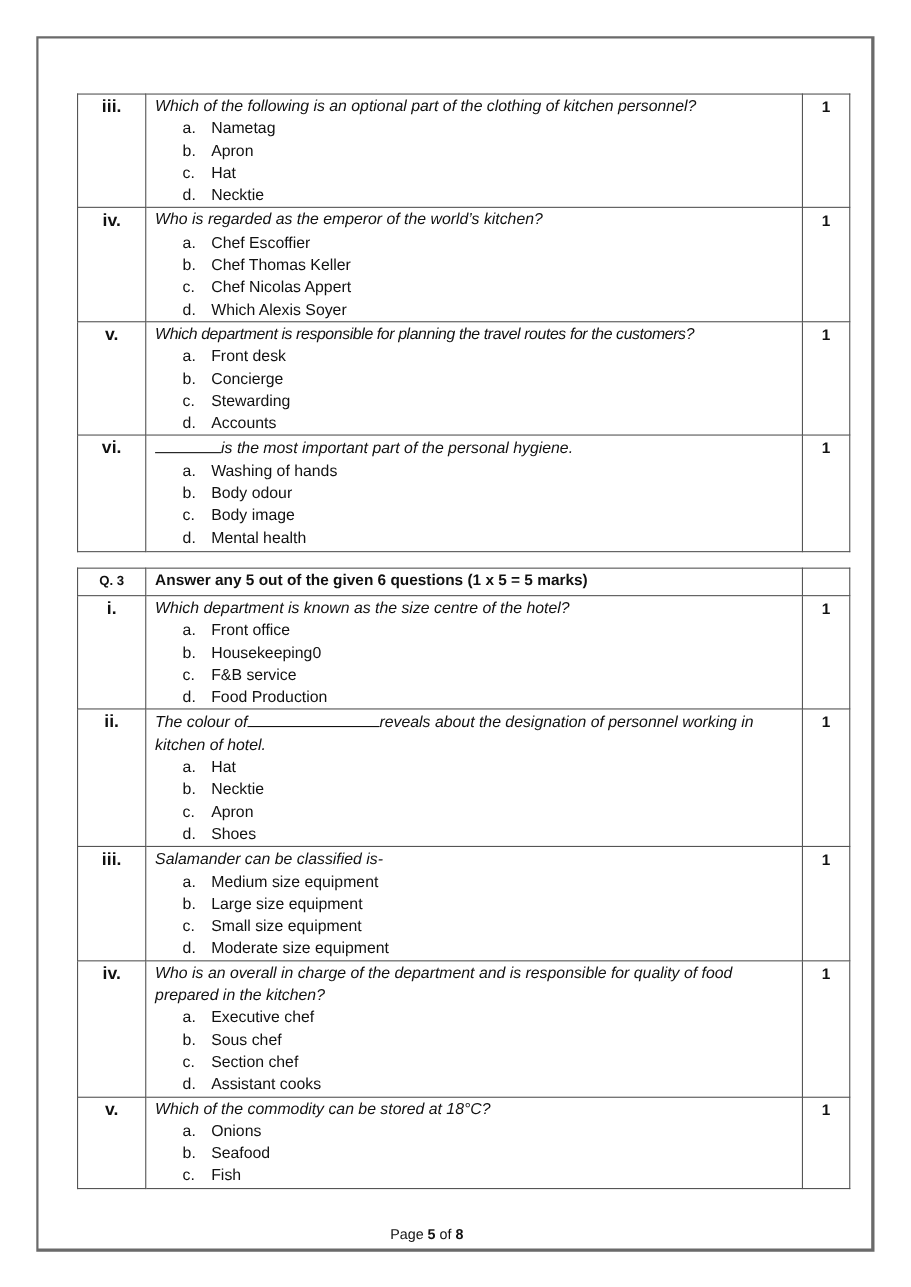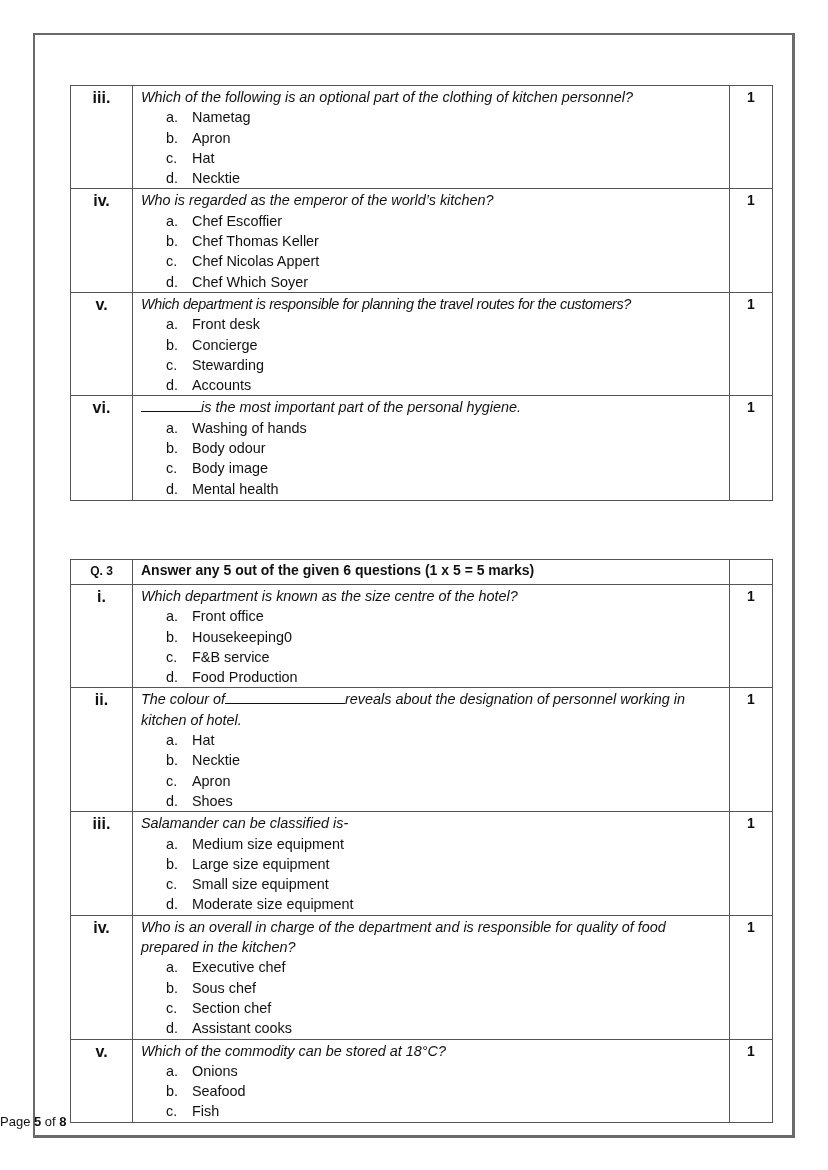--- a/index.html
+++ b/index.html
@@ -12,25 +12,25 @@
     table.qt td { border: 1px solid #555; vertical-align: top; padding: 0; }
     td.num { width: 61px; text-align: center; font-weight: bold; font-size: 16px; padding-top: 3px !important; }
     td.body { width: 580px; padding: 1px 8px 0 8px !important; }
     td.marks { width: 42px; text-align: center; font-weight: bold; font-size: 14px; padding-top: 3px !important; }
     .qtext { line-height: 20.3px; margin: 0; font-style: italic; }
     ol.opts { list-style: none; margin: 0; padding: 0 0 0 25px; }
     ol.opts li { line-height: 20.3px; display: flex; }
     .ol-letter { width: 26px; display: inline-block; }
     .blank { display: inline-block; border-bottom: 1px solid #111; height: 14px; vertical-align: baseline; }
     #t1 { top: 85px; }
-    #t2 { top: 559px; }
+    #t2 { top: 516px; }
     tr.hdr td { font-weight: bold; height: 20px; }
     tr.hdr td.num { font-size: 12px; padding-top: 4px !important; }
     tr.hdr td.body { font-size: 14px; padding-top: 2px !important; }
-    .footer { position: absolute; top: 1114px; left: 0; width: 776px; 
+    .footer { position: absolute; top: 1114px; left: 0; width: 776px; text-align: center;
               font-size: 13px; }
     .footer b { font-weight: bold; }
   </style>
 </head>
 <body>
 
 <div class="page-border"></div>
 
 <table class="qt" id="t1">
   <tbody>
@@ -71,21 +71,21 @@
           <li>
               <span class="ol-letter">b.</span>
               <span>Chef Thomas Keller</span>
             </li>
           <li>
               <span class="ol-letter">c.</span>
               <span>Chef Nicolas Appert</span>
             </li>
           <li>
               <span class="ol-letter">d.</span>
-              <span>Chef Which Soyer</span>
+              <span>Which Alexis Soyer</span>
             </li>
         </ol>
       </td>
       <td class="marks">1</td>
     </tr>
     <tr>
       <td class="num">v.</td>
       <td class="body">
         <p class="qtext" style="letter-spacing:-0.35px;">Which department is responsible for planning the travel routes for the customers?</p>
         <ol class="opts">

